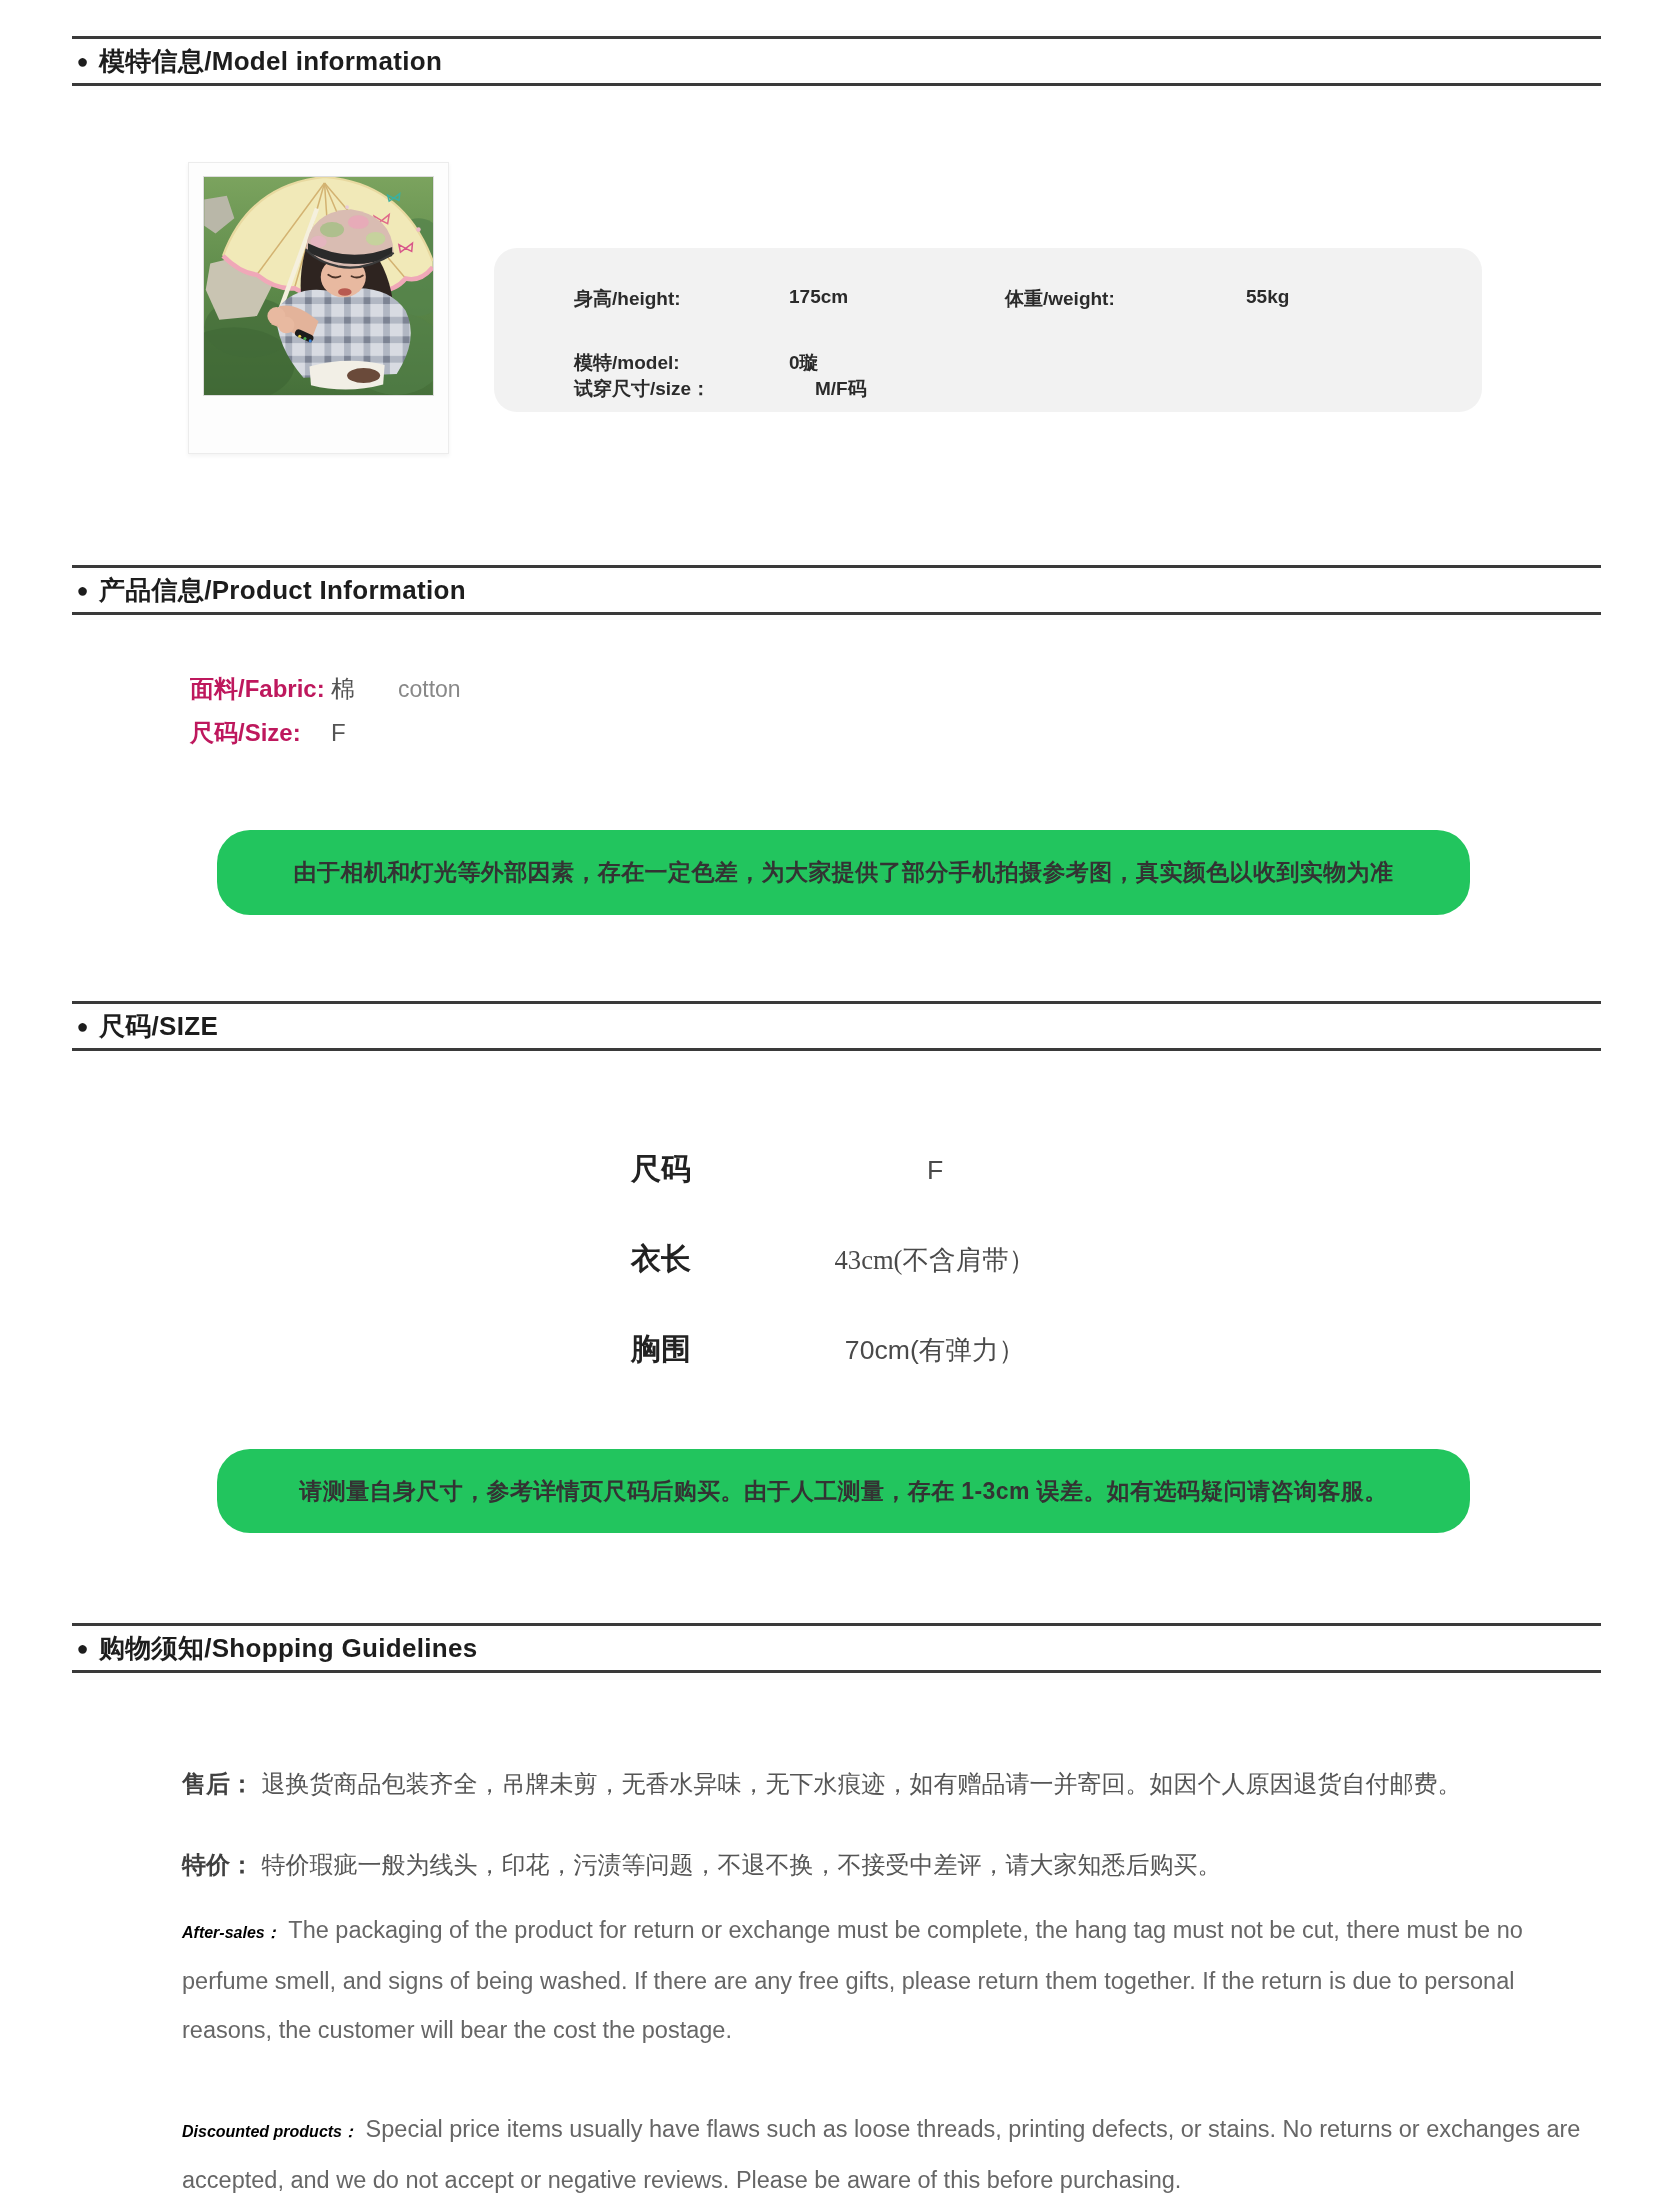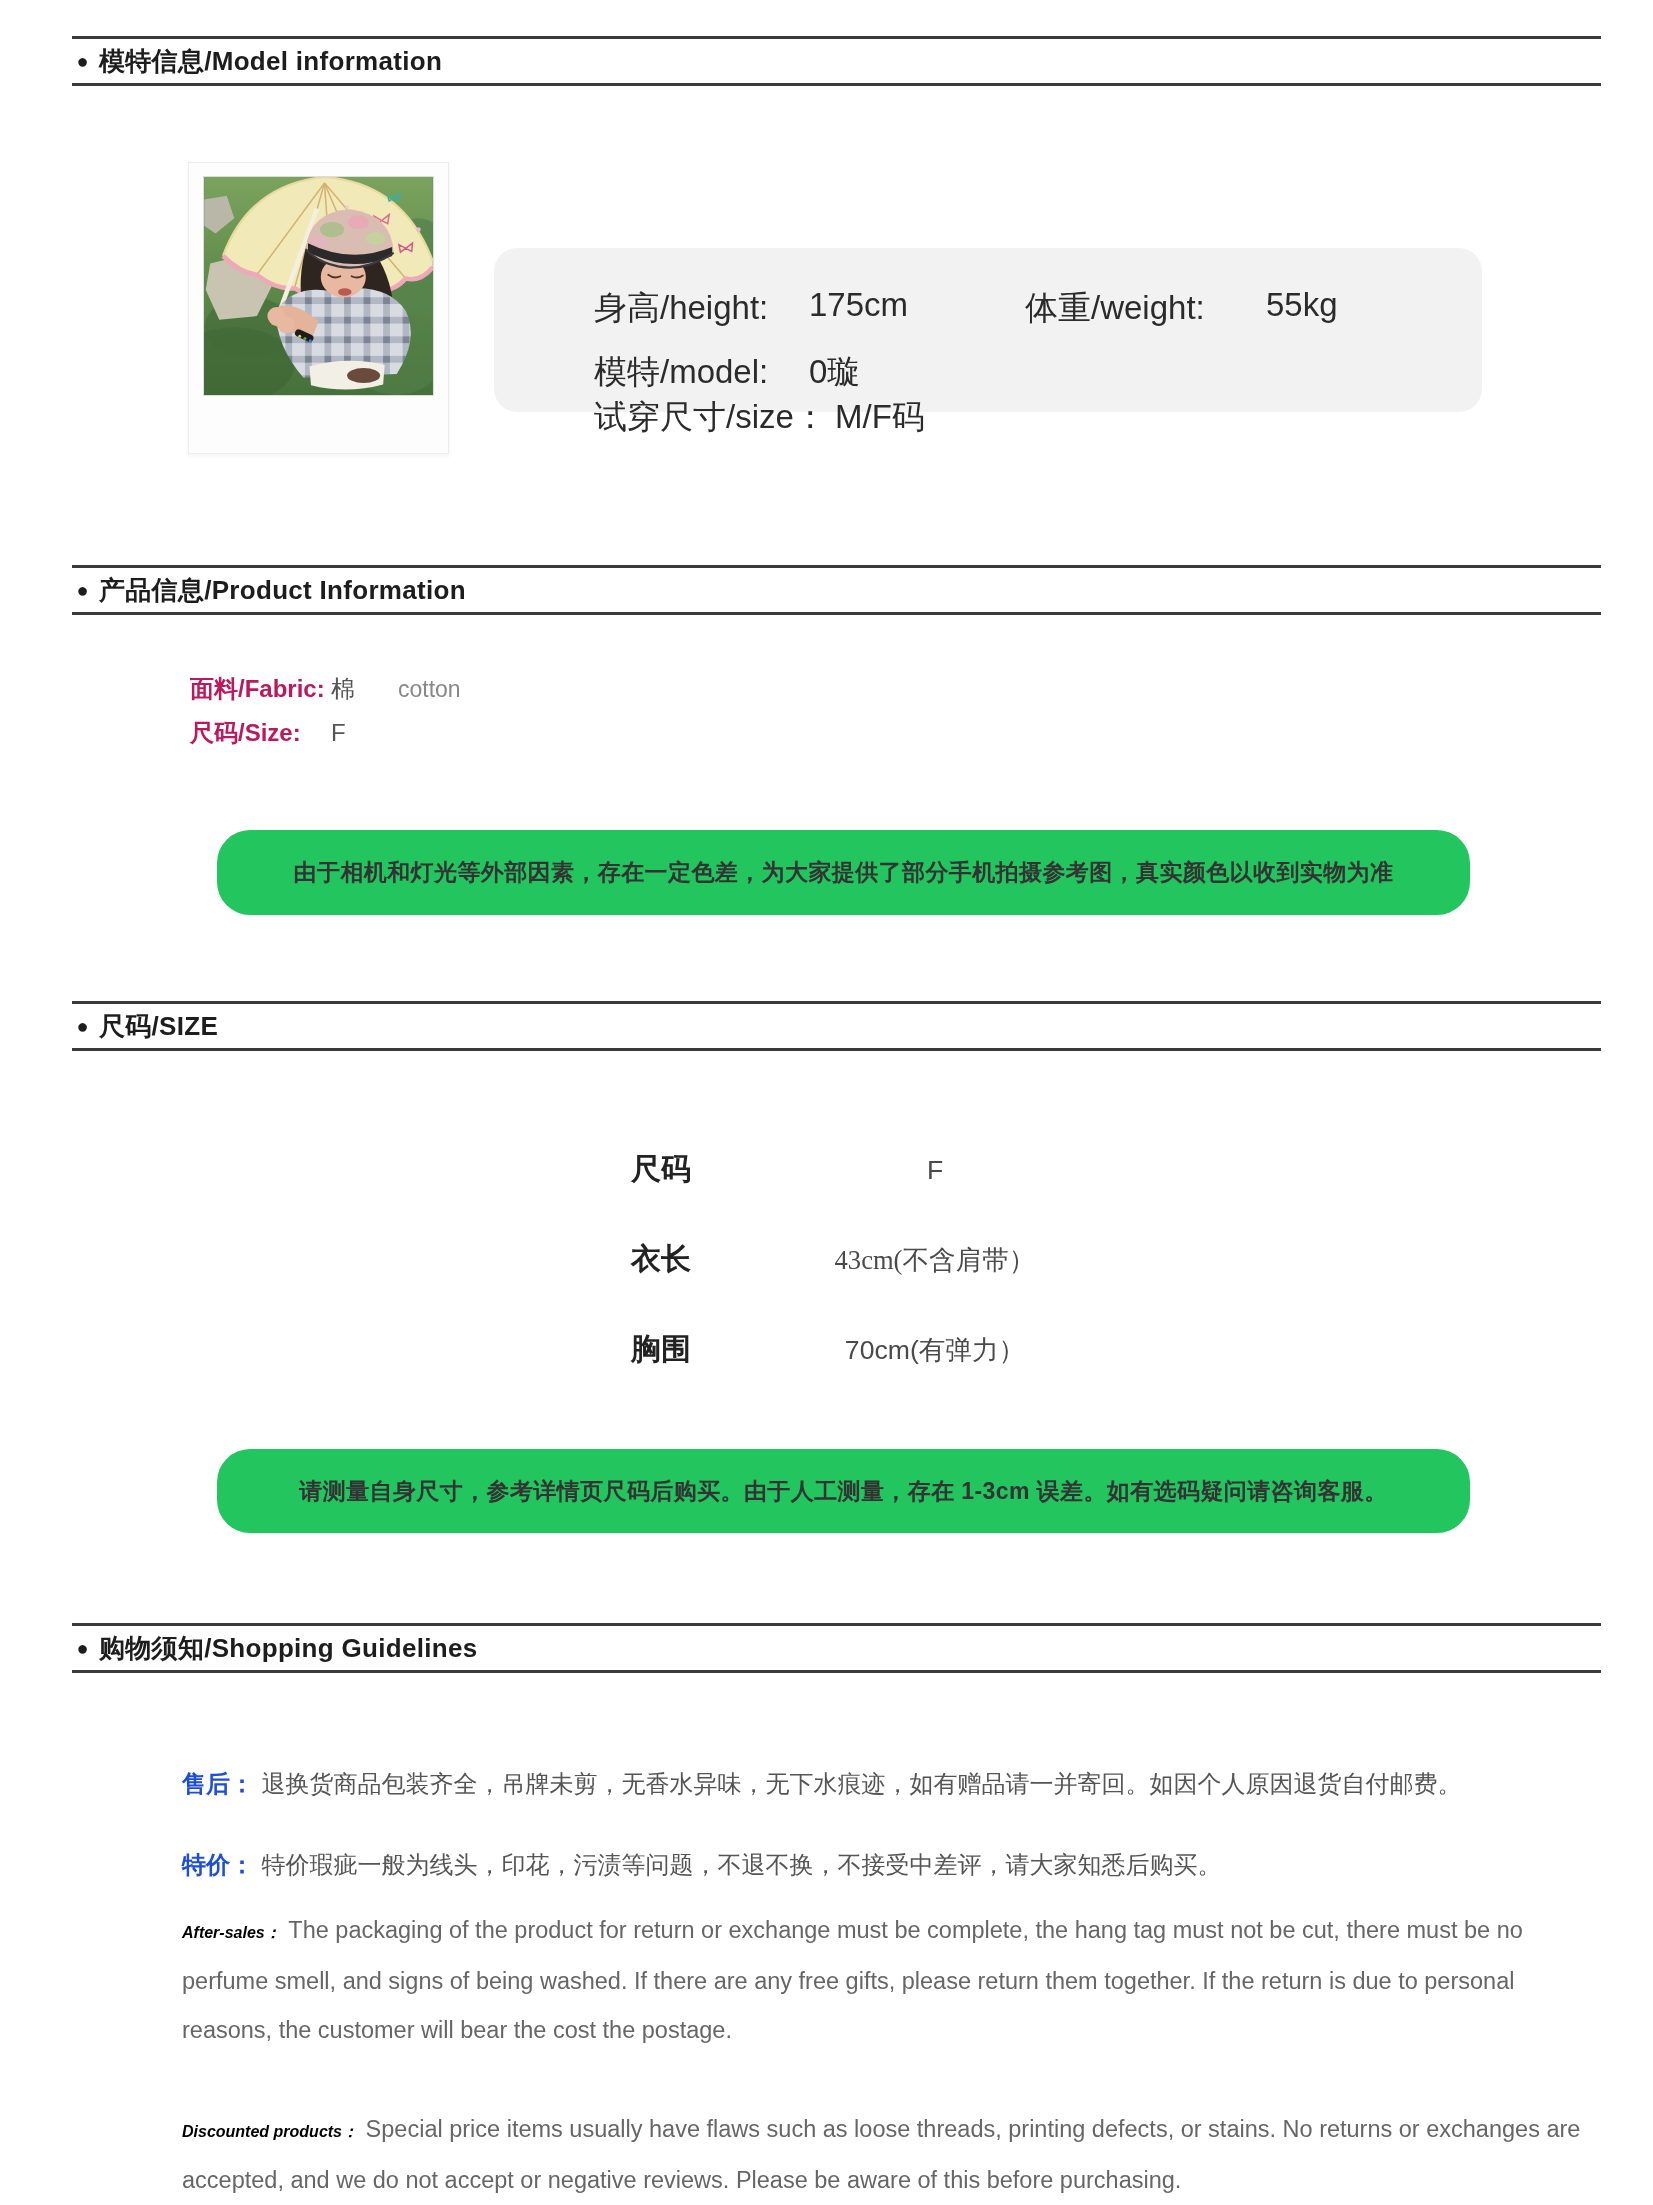--- a/index.html
+++ b/index.html
@@ -51,21 +51,21 @@
   }
   .photo svg{display:block;width:100%;height:100%;}
   
   .model-card{
     position:absolute;
     left:494px;top:248px;
     width:988px;height:164px;
     background:#f2f2f2;
     border-radius:23px;
   }
-  .mi-row{position:absolute;left:100px;right:23px;display:flex;font-size:33px;font-weight:normal;color:#2b2b2b;}
+  .mi-row{position:absolute;left:80px;right:23px;display:flex;font-size:19px;font-weight:bold;color:#2b2b2b;}
   .mi-row.r1{top:38px;}
   .mi-row.r2{top:102px;flex-direction:column;}
   .mi-cell{display:flex;}
   .mi-cell.c1{width:431px;}
   .mi-cell.c2{flex:1;}
   .mi-label.w1{width:215px;}
   .mi-label.w2{width:241px;}
   .mi-value{color:#2b2b2b;}
   
   .pi-row{position:absolute;left:190px;display:flex;align-items:baseline;font-size:24px;color:#444;}
@@ -90,21 +90,21 @@
   .notice.n2{top:1449px;height:84px;}
   
   .size-row{position:absolute;left:631px;display:flex;align-items:baseline;}
   .size-row.r1{top:1149px;}
   .size-row.r2{top:1239px;font-family:Liberation Serif, serif;}
   .size-row.r3{top:1329px;}
   .size-label{width:99px;font-size:30px;font-weight:bold;color:#222;}
   .size-value{width:410px;text-align:center;font-size:26.6px;color:#4a4a4a;}
   
   .guide{position:absolute;left:182px;width:1421px;}
-  .guide-label{font-weight:bold;color:#1d4ed8;margin-right:7.6px;}
+  .guide-label{font-weight:bold;color:#404040;margin-right:7.6px;}
   .guide.cn{font-size:24px;color:#555;line-height:38px;}
   .guide.en{font-size:23.5px;color:#666;line-height:49px;}
   .guide.en .guide-label{color:#000000;font-size:16px;font-style:italic;}
   .guide.g1{top:1741px;}
   .guide.g2{top:1822px;}
   .guide.g3{top:1882px;}
   .guide.g4{top:2081px;}
 </style>
 </head>
 <body>

